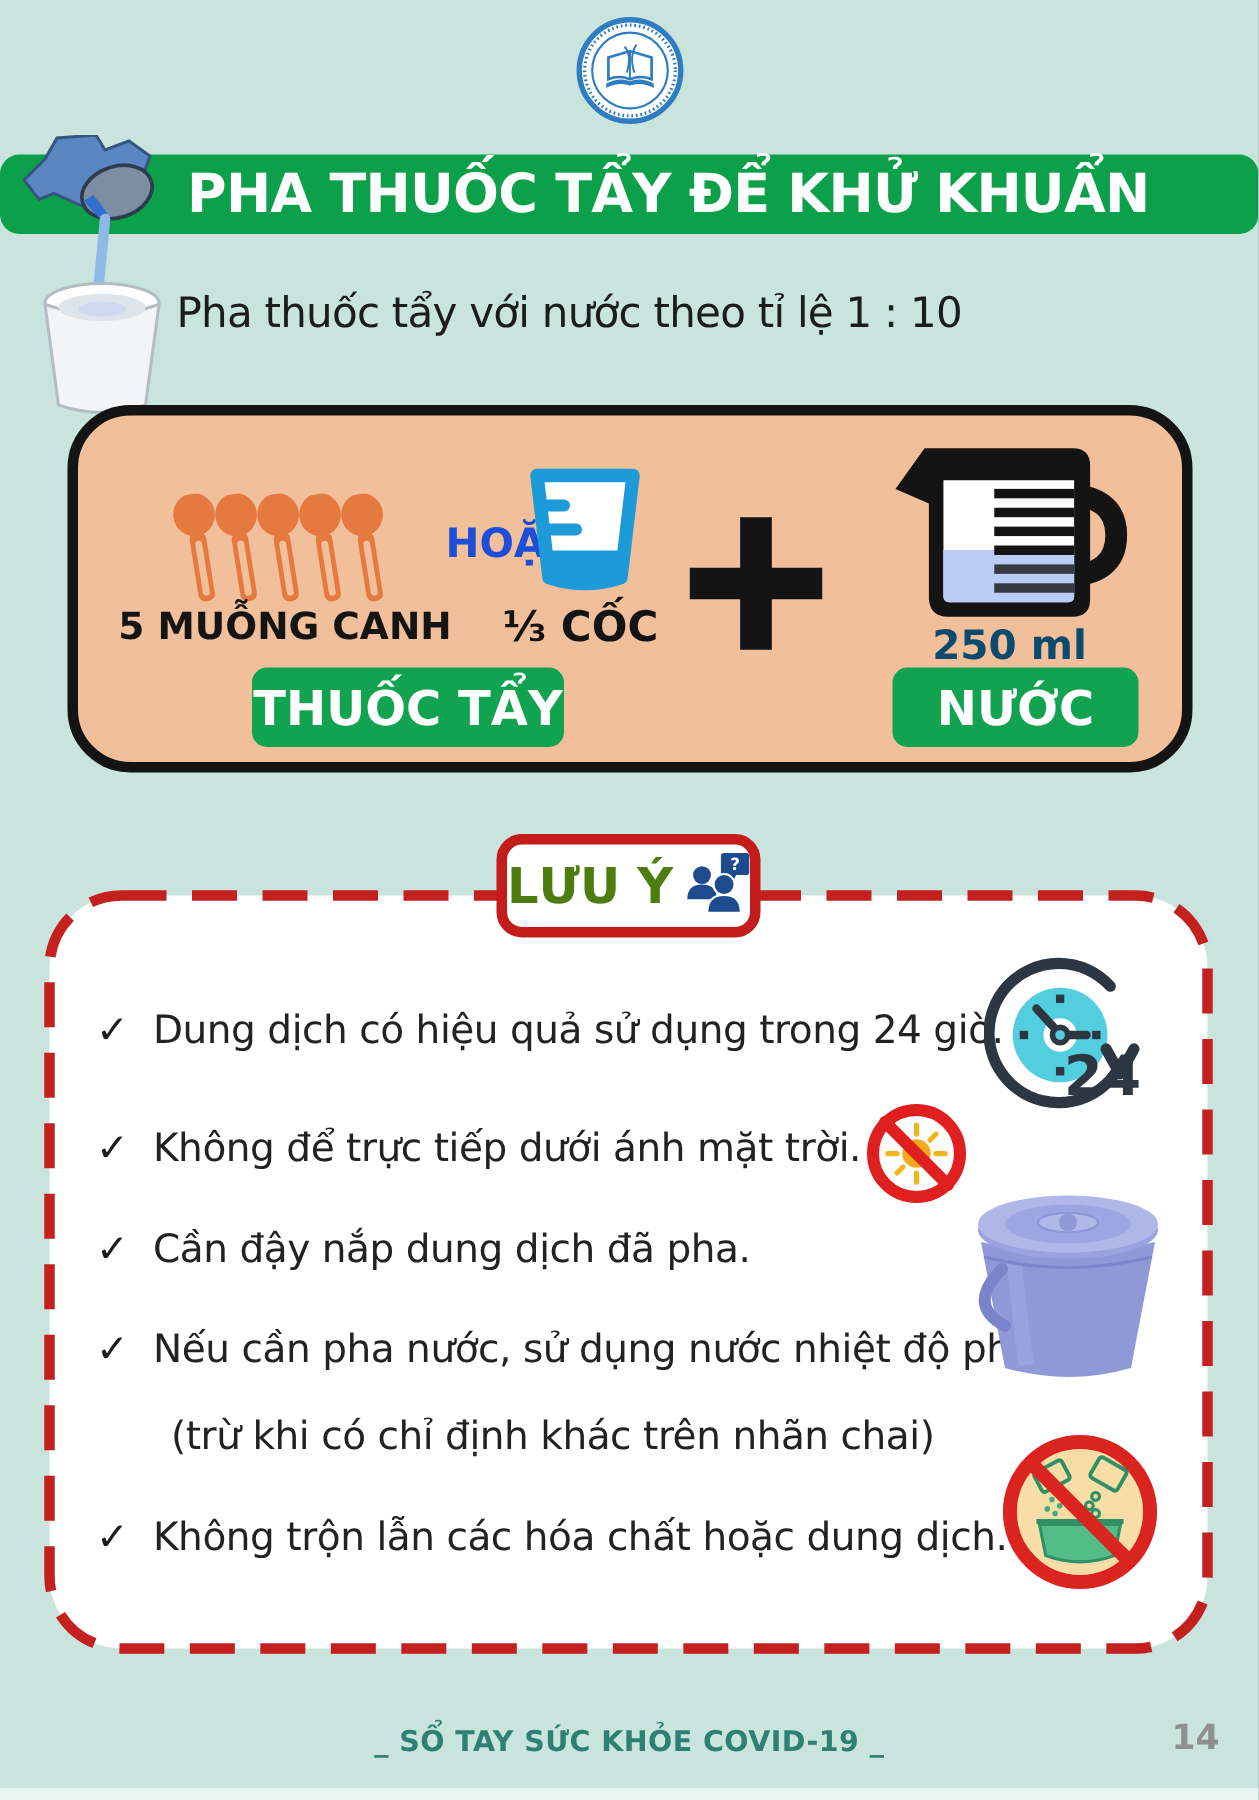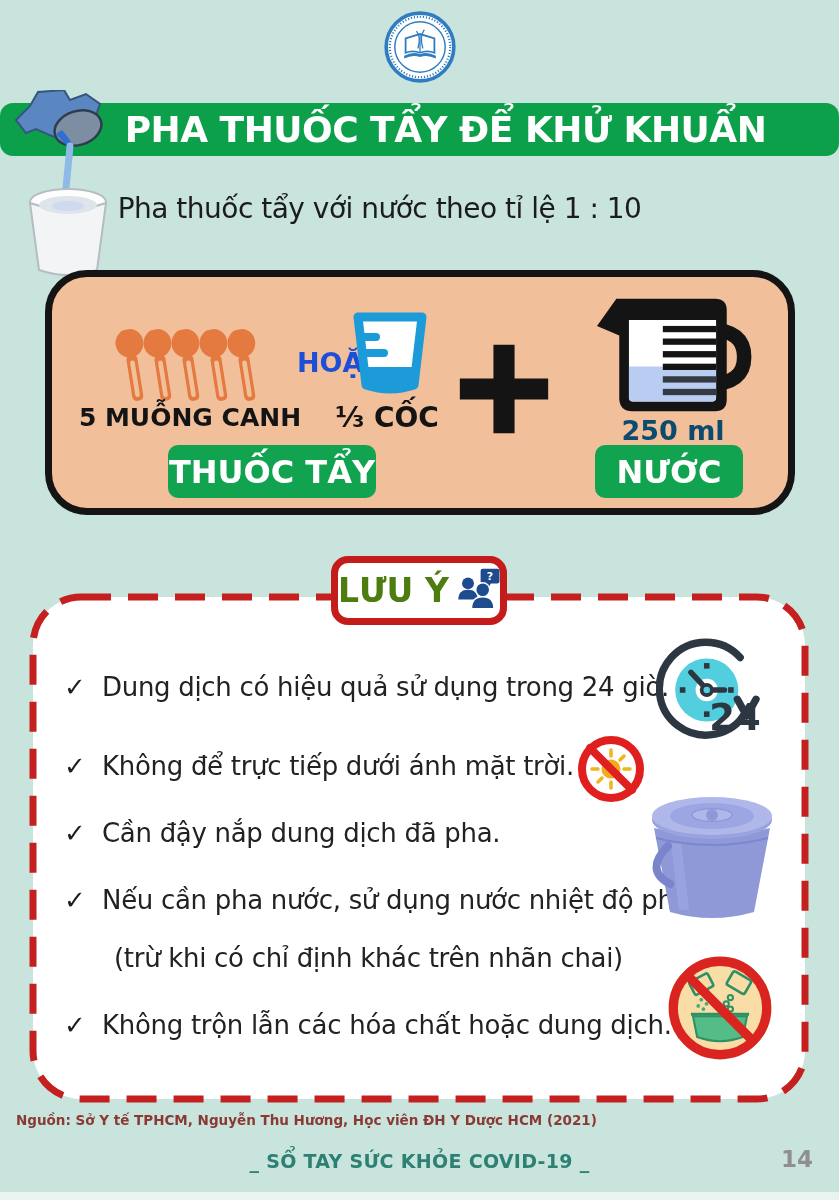--- a/index.html
+++ b/index.html
@@ -29,21 +29,21 @@
   .spoons-label{left:18px;top:126px;width:240px;text-align:center;font-weight:bold;font-size:25px;color:#141414;white-space:nowrap;}
   .or-label{left:198px;top:70px;width:90px;font-weight:bold;font-size:27px;color:#1d4ed8;margin-left:47px;}
   .cup-icon{left:298px;top:34px;width:80px;height:86px;}
   .cup-label{left:255px;top:124px;width:160px;text-align:center;font-weight:bold;font-size:28px;color:#141414;white-space:nowrap;}
   .plus-icon{left:404px;top:64px;width:96px;height:96px;}
   .jug-icon{left:541px;top:16px;width:160px;height:122px;}
   .jug-label{left:541px;top:138px;width:160px;text-align:center;font-weight:bold;font-size:27px;color:#0c4a6e;}
   .green-btn{background:#12a350;border-radius:10px;color:#fff;font-weight:bold;font-size:32px;
              display:flex;align-items:center;justify-content:center;white-space:nowrap;}
   .bleach-btn{left:116px;top:168px;width:208px;height:53px;}
-  .water-btn{left:543px;top:168px;width:148px;height:53px;}
+  .water-btn{left:543px;top:168px;width:164px;height:53px;}
 
   
   .luu-y-badge{left:331px;top:556px;width:176px;height:69px;background:#ffffff;
                border:7px solid #c41b1b;border-radius:17px;box-sizing:border-box;
                display:flex;align-items:center;justify-content:center;gap:5px;z-index:3;}
   .luu-y-text{font-size:33px;font-weight:bold;color:#4d7c0f;white-space:nowrap;}
   .people-icon{width:56px;height:52px;margin-top:-4px;}
 
   .notes-box{left:28px;top:592px;width:782px;height:512px;z-index:2;}
   .notes-border{position:absolute;left:0;top:0;}
@@ -290,18 +290,17 @@
       <rect x="38" y="0" width="27" height="21" rx="3" fill="#1d4b8e"></rect>
       <path d="M44 20 L48 30 L53 20 Z" fill="#1d4b8e"></path>
       <text x="51.5" y="16.5" text-anchor="middle" font-size="16" font-weight="bold" fill="#ffffff">?</text>
       <circle cx="20" cy="21" r="8.5" fill="#1d4b8e"></circle>
       <path d="M6 44 Q6 30 20 30 Q34 30 34 44 Z" fill="#1d4b8e"></path>
       <circle cx="41" cy="30" r="10" fill="#1d4b8e" stroke="#ffffff" stroke-width="2"></circle>
       <path d="M25 57 Q25 40 41 40 Q57 40 57 57 Z" fill="#1d4b8e" stroke="#ffffff" stroke-width="2"></path>
     </svg>
   </div>
 
-  <div class="abs source-text">Nguồn: Sở Y tế TPHCM, Nguyễn Thu Hương, Học viên ĐH Y Dược HCM (2021)</div>
   <div class="abs handbook-text">_ SỔ TAY SỨC KHỎE COVID-19 _</div>
   <div class="abs page-number">14</div>
   <div class="abs bottom-strip"></div>
 
 </div>
 
 </body></html>

